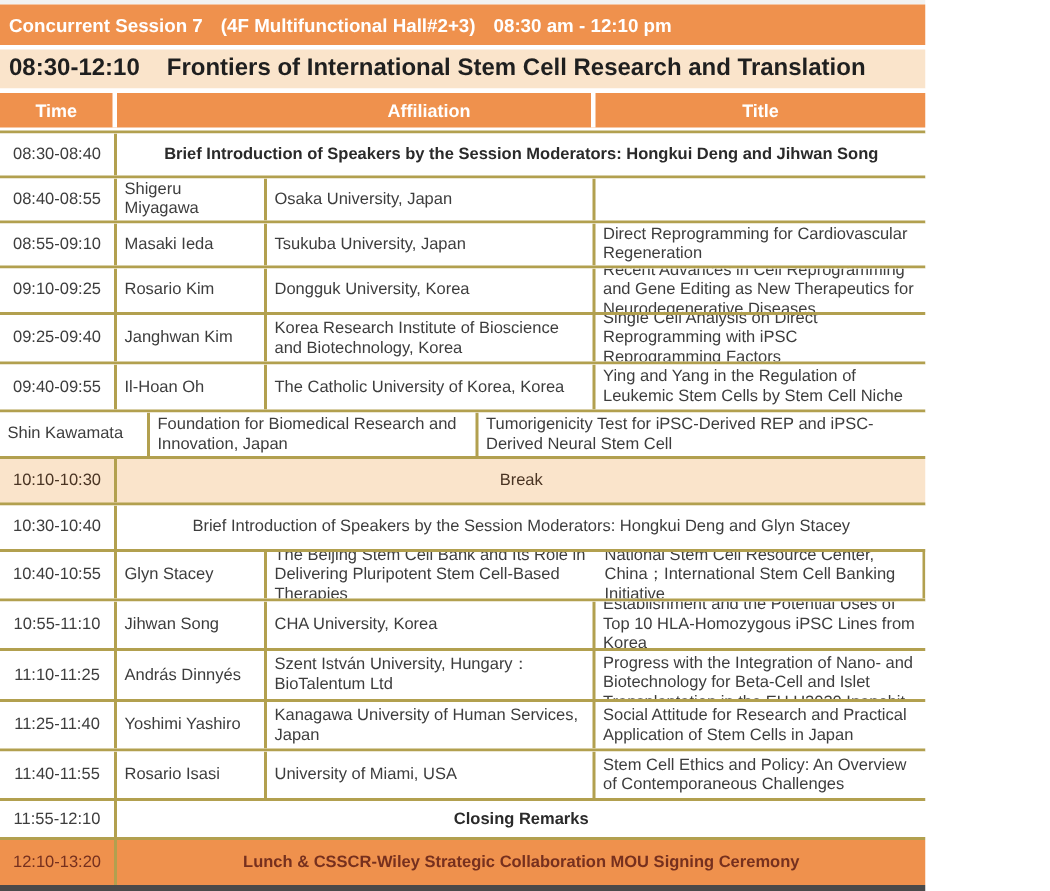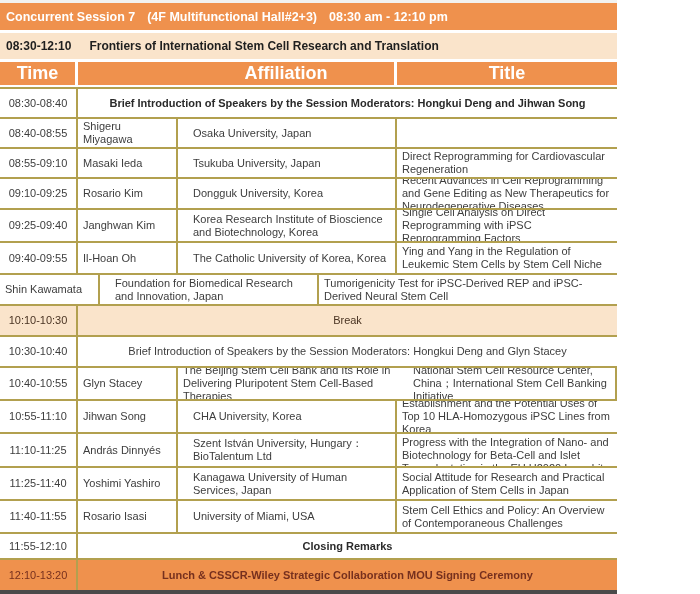--- a/index.html
+++ b/index.html
@@ -9,45 +9,45 @@
   }
   .top-strip{height:3px;background:#f2f2f0;}
   .titlebar{
     height:27px;background:#EF914D;color:#ffffff;font-weight:bold;
     font-size:12.5px;display:flex;align-items:center;padding-left:6px;gap:12px;
     box-sizing:border-box;
   }
   .white-gap{height:3px;background:#ffffff;}
   .overviewbar{
     height:26px;background:#FAE4CB;color:#1f1f1f;font-weight:bold;
-    font-size:12px;display:flex;align-items:center;padding-left:6px;gap:18px;
+    font-size:16px;display:flex;align-items:center;padding-left:6px;gap:18px;
     box-sizing:border-box;
   }
   .thead{height:23px;background:#EF914D;display:flex;}
   .hcell{
-    color:#ffffff;font-weight:bold;font-size:18px;display:flex;
+    color:#ffffff;font-weight:bold;font-size:12px;display:flex;
     align-items:center;justify-content:center;box-sizing:border-box;
   }
   .hcell:not(:last-child){border-right:3px solid #ffffff;}
   .w-time{width:78px;}
   .w-speaker{width:100px;margin-top:38px;}
   .w-aff{width:219px;}
   .w-title{flex:1;}
   .tbody{margin-top:2px;border-top:2px solid #B2A04F;}
   .row{
     display:flex;border-bottom:2px solid #B2A04F;box-sizing:border-box;
     overflow:hidden;background:#ffffff;
   }
   .cell{
     box-sizing:border-box;font-size:11px;color:#3D3D3D;display:flex;
     align-items:center;overflow:hidden;line-height:1.18;
   }
   .cell.time{width:78px;justify-content:center;text-align:center;border-right:2px solid #B2A04F;}
   .cell.speaker{width:100px;padding:1px 3px 1px 5px;border-right:2px solid #B2A04F;}
-  .cell.aff{width:219px;padding:1px 3px 1px 15px;border-right:2px solid #B2A04F;}
+  .cell.aff{width:219px;padding:1px 3px 1px 5px;border-right:2px solid #B2A04F;}
   .cell.title{flex:1;padding:1px 4px 1px 5px;}
   .cell.span{flex:1;justify-content:center;text-align:center;padding:1px 4px;}
   .row.bold-span .cell.span{font-weight:bold;color:#2a2a2a;}
   .row.clip-top .cell.title{align-items:flex-start;padding-top:2px;}
   .break-row{background:#FAE4CB;}
   .break-row .cell{font-weight:normal;color:#4A3423;}
   .lunch-row{background:#EF914D;border-bottom:none;}
   .lunch-row .cell{color:#76301E;font-weight:bold;}
   .lunch-row .cell.time{font-weight:normal;}
   .bottom-strip{height:4px;background:#4a4a4a;}

